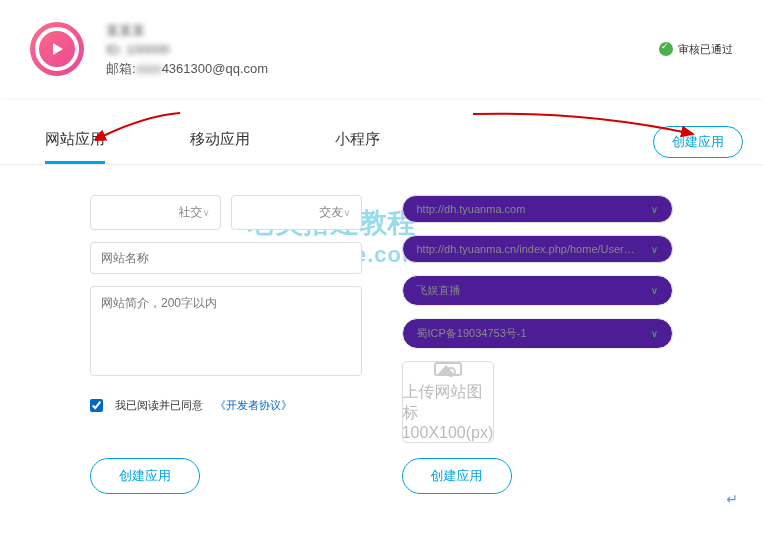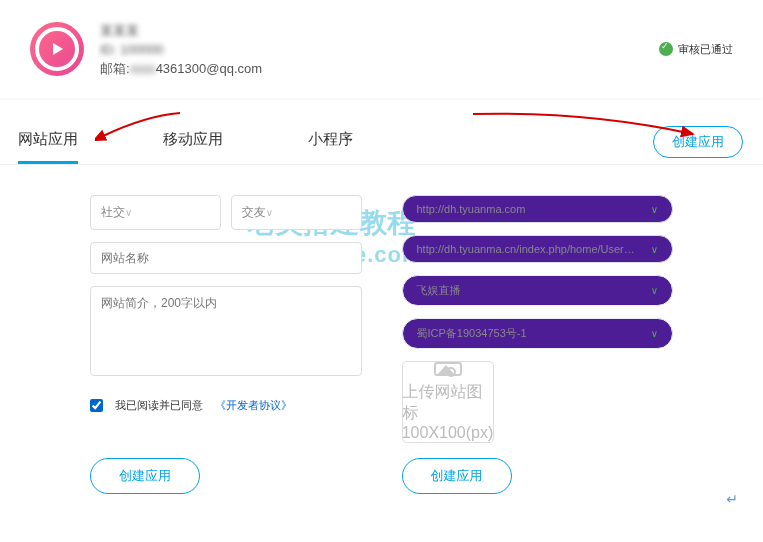--- a/index.html
+++ b/index.html
@@ -1,37 +1,37 @@
 <!DOCTYPE html>
 <html><head>
 <meta charset="utf-8">
 <style>
 *{box-sizing:border-box;margin:0;padding:0;font-family:"Microsoft YaHei",Arial,sans-serif}
 body{width:763px;height:542px;background:#fff;position:relative;overflow:hidden}
 .header{background:#fff;padding:20px 30px;display:flex;align-items:center;justify-content:space-between;box-shadow:0 1px 3px rgba(0,0,0,0.05)}
-.header-left{display:flex;align-items:center;gap:16px}
+.header-left{display:flex;align-items:center;gap:22px}
 .logo{width:54px;height:54px;border-radius:50%;background:linear-gradient(135deg,#ff6b8a,#e74694);display:flex;align-items:center;justify-content:center;position:relative}
 .logo::before{content:"";width:36px;height:36px;border:4px solid #fff;border-radius:50%;position:absolute}
 .logo::after{content:"";width:0;height:0;border-left:10px solid #fff;border-top:6px solid transparent;border-bottom:6px solid transparent;position:absolute;left:23px}
 .user-info{font-size:13px;color:#555;filter:blur(2.5px)}
 .user-info .line{margin:2px 0}
 .email{filter:none;font-size:13px;color:#555}
 .status{display:flex;align-items:center;gap:5px;font-size:11px;color:#333}
 .status-icon{width:14px;height:14px;background:#4caf50;border-radius:50%;position:relative}
 .status-icon::after{content:"✓";color:#fff;font-size:9px;position:absolute;top:-1px;left:2px}
-.tabs{display:flex;align-items:flex-start;padding:0 18px;border-bottom:1px solid #eee;margin-top:20px;position:relative}
+.tabs{display:flex;align-items:flex-start;padding:0 45px;border-bottom:1px solid #eee;margin-top:20px;position:relative}
 .tab{padding:12px 0;margin-right:85px;font-size:15px;color:#333;cursor:pointer;border-bottom:3px solid transparent}
 .tab.active{border-bottom-color:#00a4e4;color:#333}
 .create-btn{position:absolute;right:20px;top:8px;padding:6px 18px;border:1px solid #00a4e4;border-radius:18px;color:#00a4e4;font-size:13px;cursor:pointer;background:#fff}
 .arrow{position:absolute;pointer-events:none}
 .form-area{display:flex;padding:30px 90px 15px;gap:40px;position:relative}
 .col{flex:1}
 .row{display:flex;gap:10px;margin-bottom:12px}
 .select,.input,.textarea{border:1px solid #ddd;border-radius:4px;font-size:12px;color:#888;padding:8px 10px;background:#fff;width:100%}
-.select{display:flex;justify-content:flex-start;align-items:center;cursor:pointer}
+.select{display:flex;justify-content:flex-end;align-items:center;cursor:pointer}
 .chev{color:#bbb;font-size:10px}
 .chev.green{color:#4caf50}
 .textarea{height:90px;resize:none}
 .pill{border-radius:18px;padding:7px 14px;font-size:11px;color:#888;display:flex;justify-content:space-between;align-items:center;border:1px solid #ddd;margin-bottom:12px;background:#4c1d95}
 .pill.filled{background:#4c1d95;border-color:#e8eef3}
 .agree{font-size:11px;color:#333;display:flex;align-items:center;gap:12px;margin-top:18px}
 .agree input{accent-color:#0066cc}
 .agree a{color:#0066cc;text-decoration:none}
 .upload{width:92px;height:82px;border:1px solid #ddd;border-radius:5px;display:flex;flex-direction:column;align-items:center;justify-content:center;color:#bbb;font-size:16px;margin-top:5px;cursor:pointer}
 .upload-icon{width:28px;height:24px;border:2px solid #ccc;border-radius:3px;margin-bottom:6px;position:relative}

